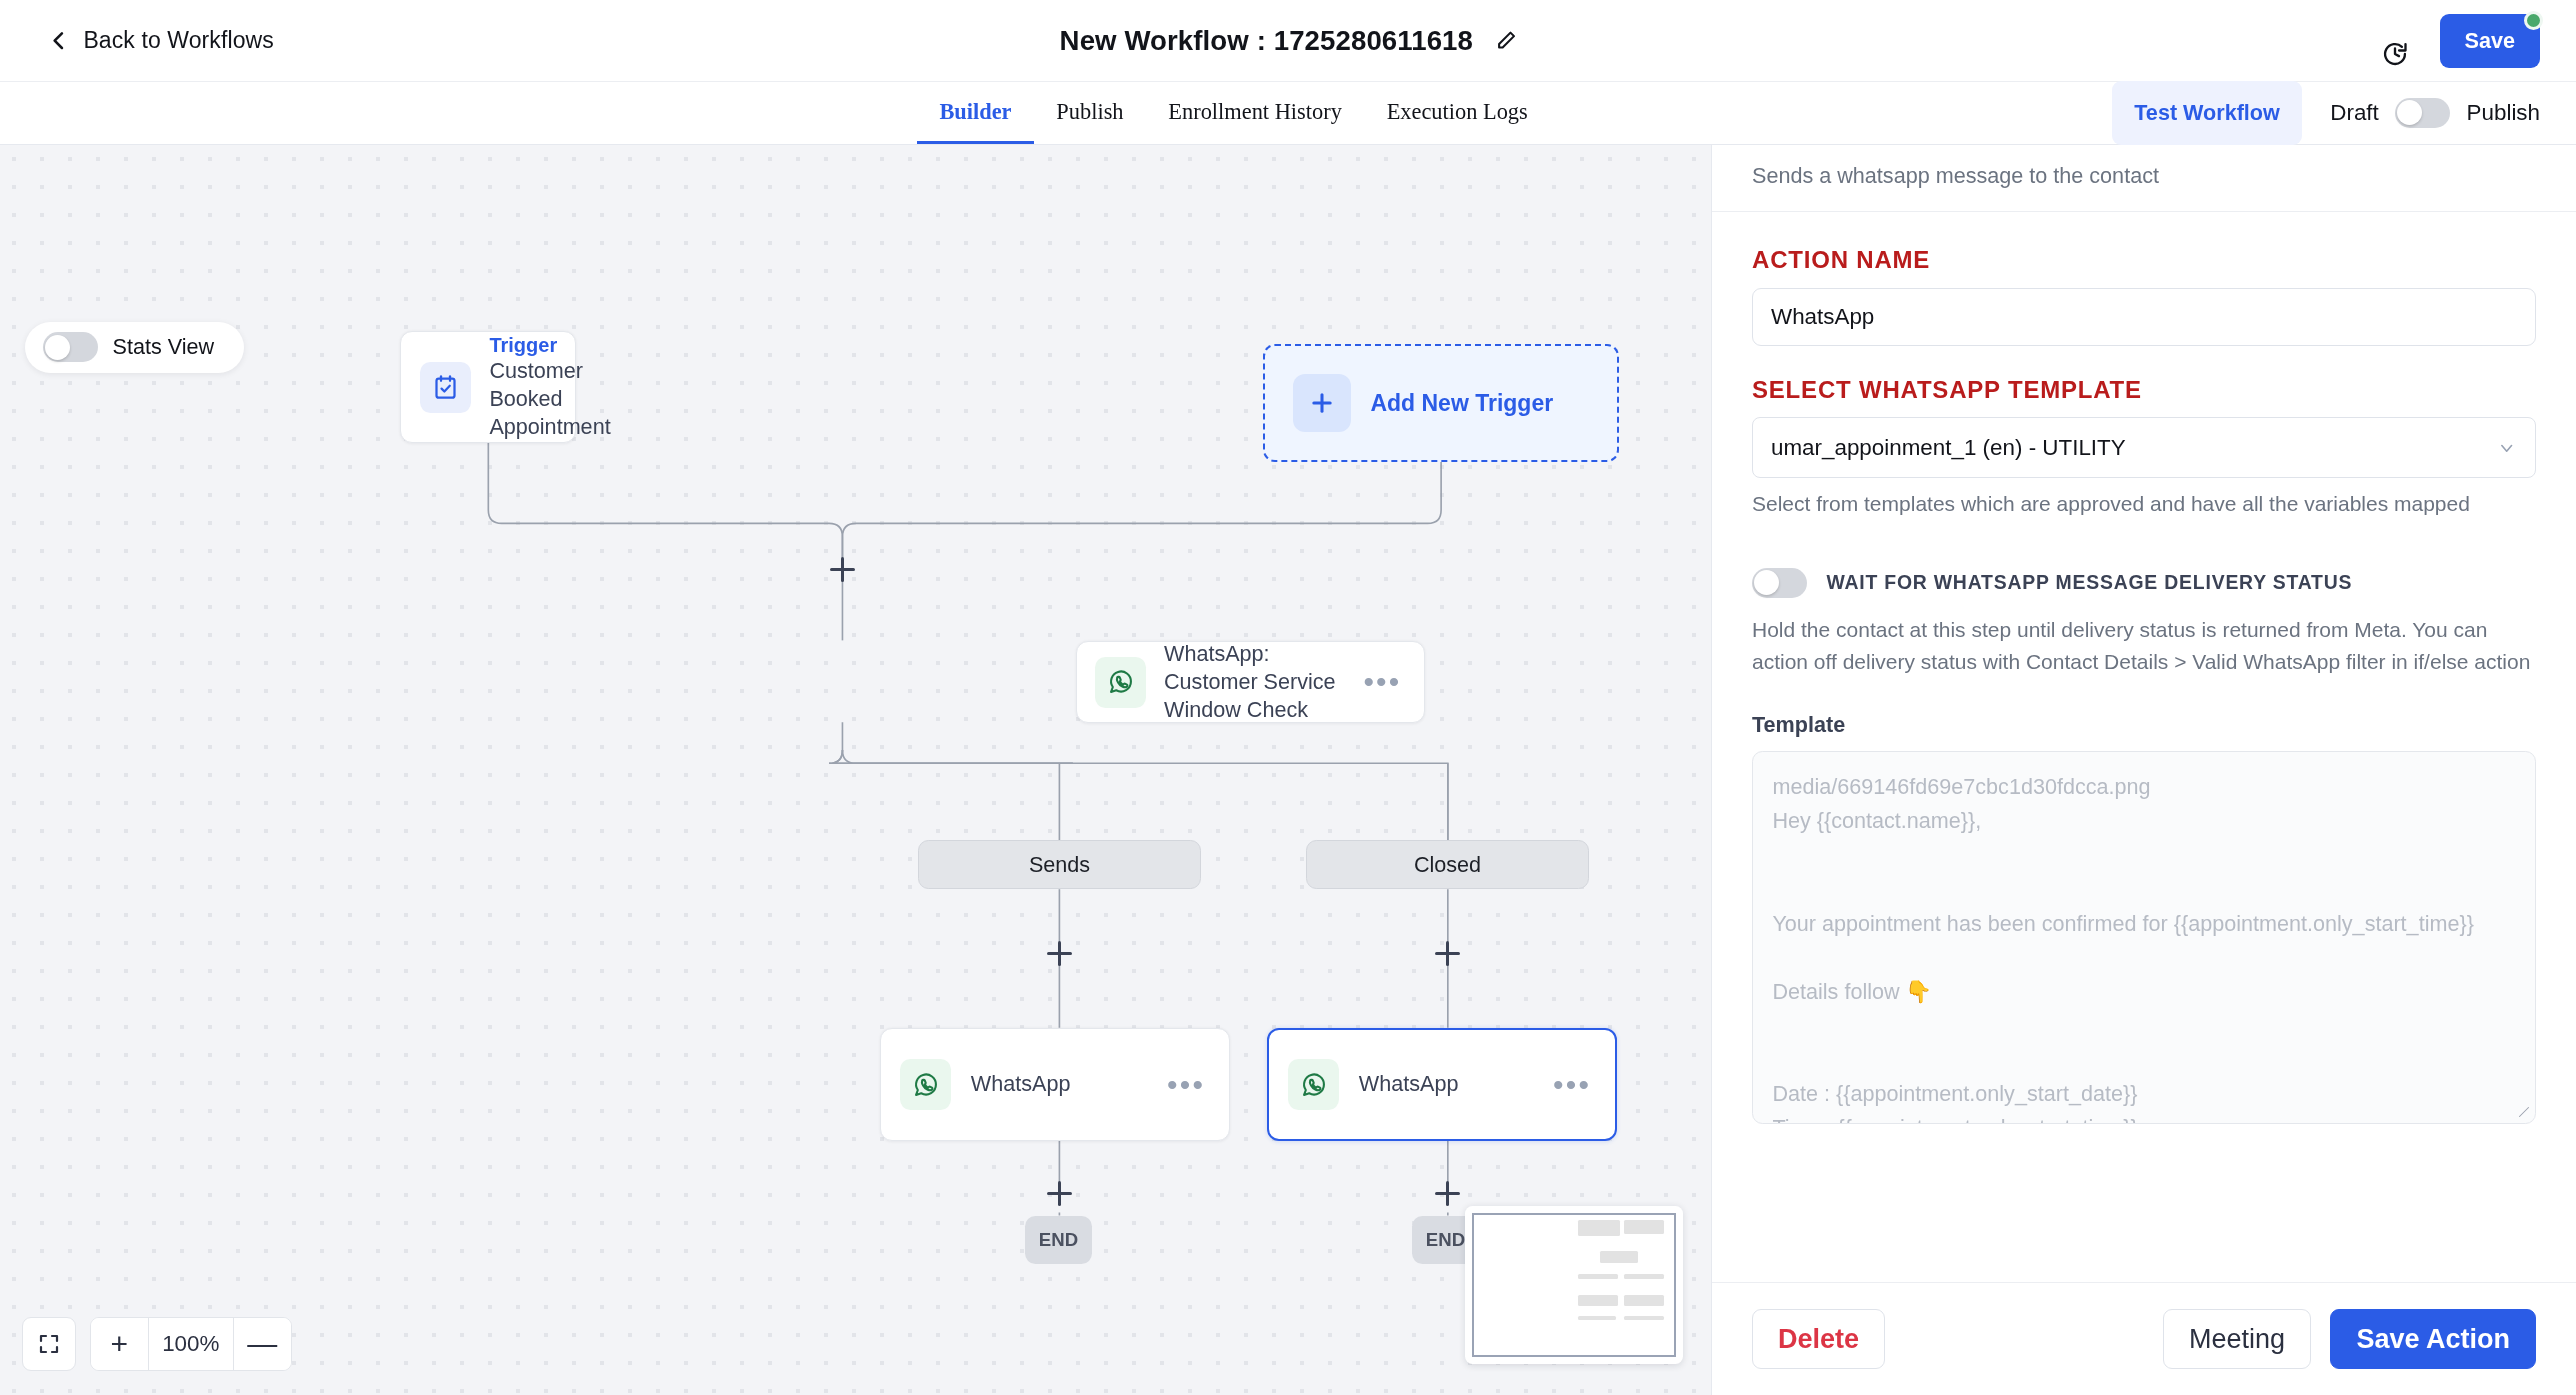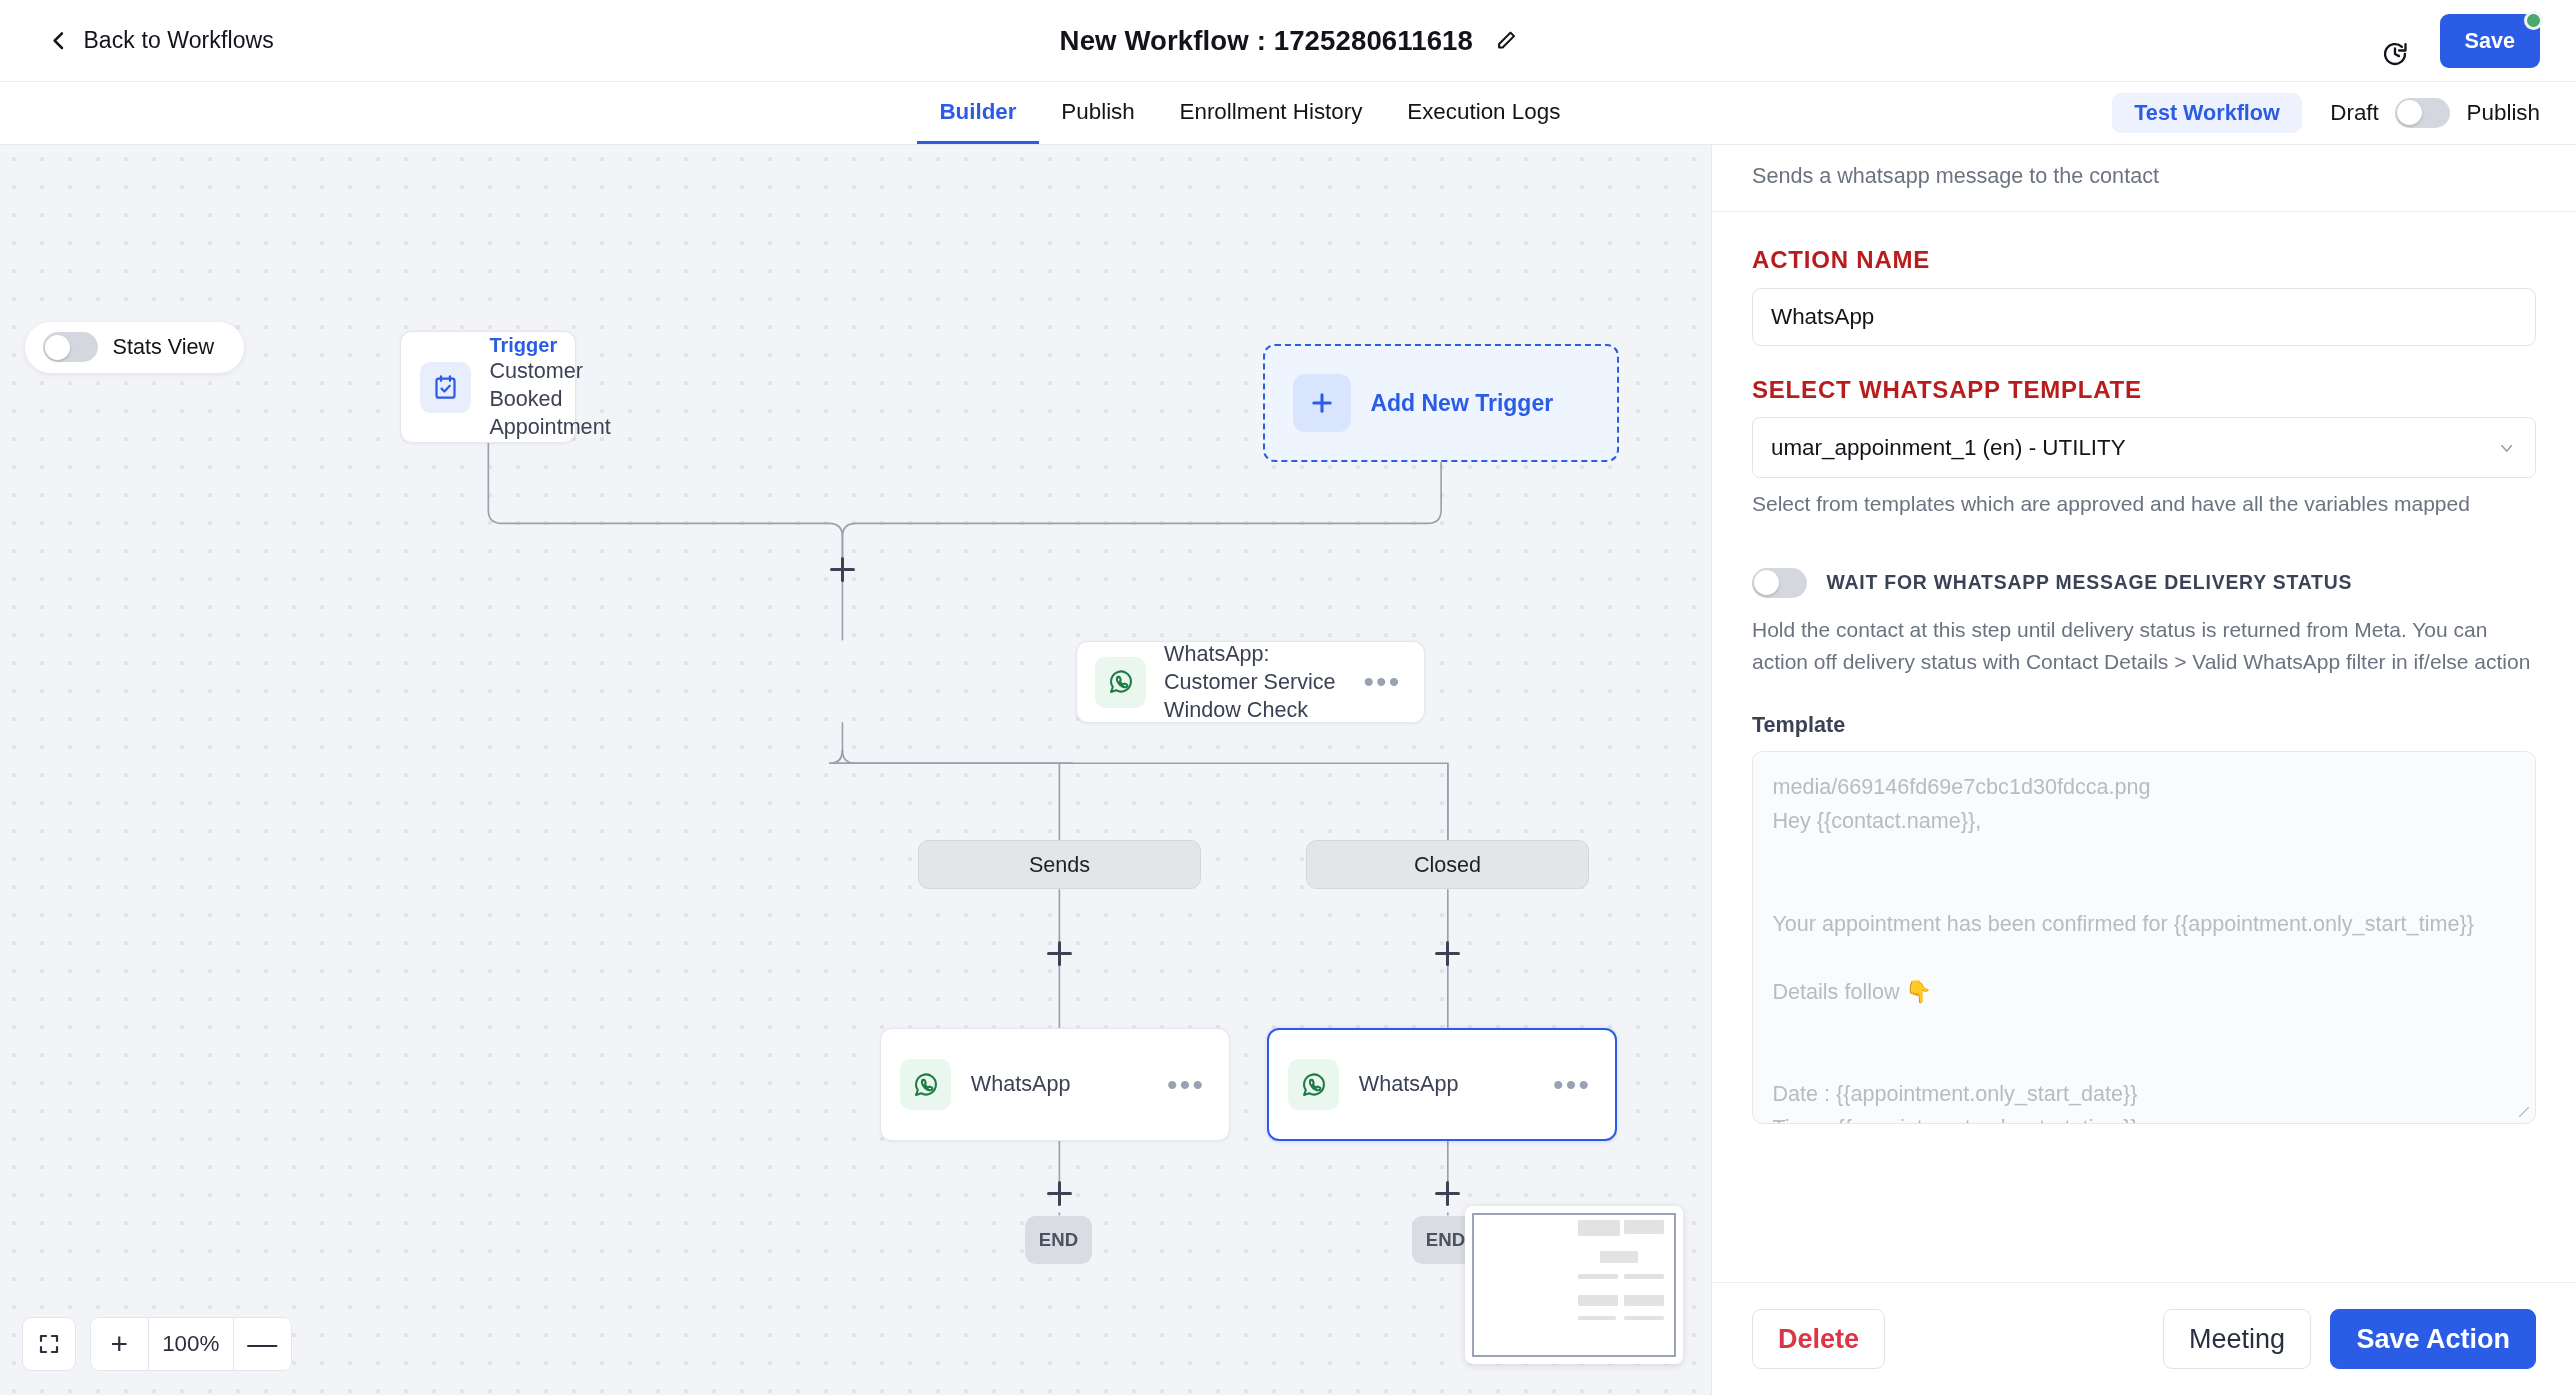--- a/index.html
+++ b/index.html
@@ -46,34 +46,34 @@
     width: 19.4px; height: 19.4px; border-radius: 50%;
     background: #49a86b; border: 3px solid #eef7f1;
   }
 
   
   .tabbar {
     height: 63px; min-height: 63px; background: #fff;
     display: flex; align-items: stretch; position: relative;
     border-bottom: 0.7px solid #e6e9ef;
   }
-  .tabs { display: flex; align-items: stretch; margin-left: 917px; gap: 0; }
+  .tabs { display: flex; align-items: stretch; margin-left: 917px; gap: 0; font-family: Liberation Serif, serif; }
   .tab {
     display: flex; align-items: center; padding: 0 22.4px;
     font-size: 22.4px; color: #12141a; cursor: pointer;
     border-bottom: 3.7px solid transparent; white-space: nowrap;
   }
   .tab.active { color: #2b5ce6; font-weight: 700; border-bottom-color: #2b5ce6; }
   .tabbar-right {
     margin-left: auto; margin-right: 36px;
     display: flex; align-items: center; gap: 28px;
   }
   .test-wf-btn {
     background: #eef2fe; color: #2b5ce6; font-weight: 700; font-size: 21.6px;
-    border: none; font-family: inherit; padding: 0 22.4px; height: 40px;
+    border: none; font-family: inherit; padding: 0 22.4px; height: 64px;
     border-radius: 9px; cursor: pointer; display: flex; align-items: center;
   }
   .draft-publish { display: flex; align-items: center; gap: 16.4px; }
   .dp-label { font-size: 22.4px; color: #12141a; }
   .toggle {
     width: 55px; height: 30px; border-radius: 15px; background: #d4d7dd;
     position: relative; cursor: pointer; flex: none;
   }
   .toggle .knob {
     position: absolute; left: 2.2px; top: 2.2px; width: 25px; height: 25px;

